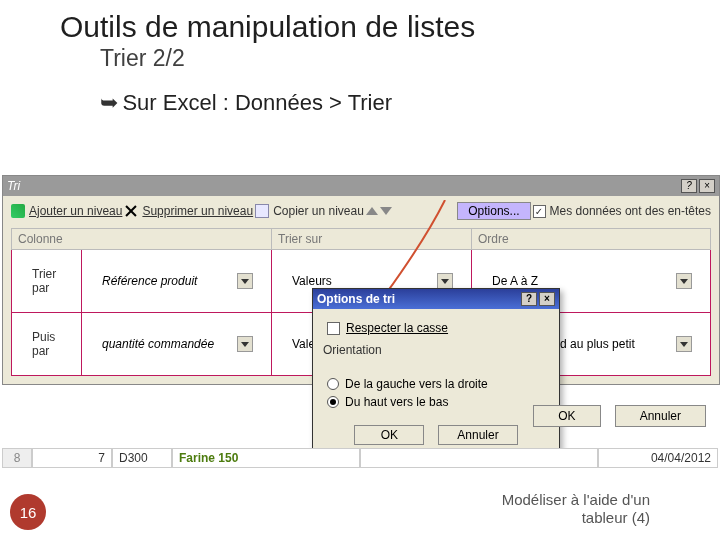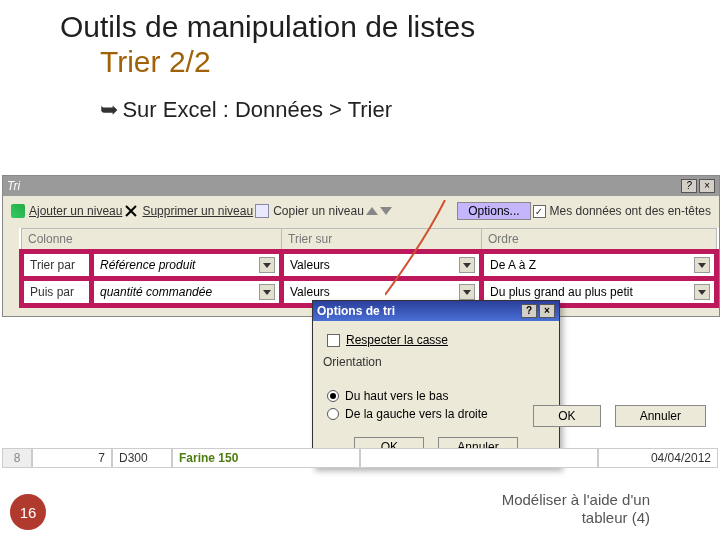--- a/index.html
+++ b/index.html
@@ -7,21 +7,21 @@
     margin: 0;
     width: 720px;
     height: 540px;
     background: #fff;
     font-family: Arial, sans-serif;
     position: relative;
     overflow: hidden;
   }
   .title-block { padding: 10px 0 0 60px; }
   .title-main { font-size: 30px; color: #1f1f1f; line-height: 1.15; }
-  .title-sub { font-size: 30px; color: #a16207; padding-left: 40px; }
+  .title-sub { font-size: 23px; color: #404040; padding-left: 40px; }
   .bullet-line { margin: 18px 0 0 100px; font-size: 22px; color: #222; }
   .bullet-line::before { content: "\27A5"; margin-right: 4px; color: #333; }
   .dialog {
     position: absolute;
     left: 2px; right: 0; top: 175px;
     background: #ece9d8;
     border: 1px solid #888;
   }
   .titlebar {
     background: linear-gradient(#8c8c8c,#6f6f6f);
@@ -64,48 +64,48 @@
   }
   .tb-icon.arrow-up { border-bottom:8px solid #888; }
   .tb-icon.arrow-down { border-top:8px solid #888; }
   .opt-btn {
     background:#c4b5fd; border:1px solid #888; padding:1px 10px; font-size:12px;
   }
   .checkbox-row { display:flex; align-items:center; gap:4px; font-size:12px; }
   .chk { width:13px; height:13px; border:1px solid #666; background:#fff; font-size:10px; line-height:11px; text-align:center; }
   .grid {
     width: calc(100% - 16px);
-    margin: 2px 8px 8px 16px;
+    margin: 2px 8px 8px 8px;
     border-collapse: collapse;
     font-size: 12px;
     background:#fff;
   }
   .grid th {
     background:#ece9d8; color:#777; font-weight:normal;
     border:1px solid #bbb; text-align:left; padding:3px 6px;
   }
-  .grid td { border:5px solid #be185d; padding:0; }
+  .grid td { border:1px solid #be185d; padding:14px; }
   .cell-label { padding:3px 6px; color:#333; }
   .combo {
     display:flex; align-items:center; justify-content:space-between;
     padding:2px 4px 2px 6px; height:22px;
   }
   .combo-arrow {
     width:16px; height:16px; background:#e3e0d0; border:1px solid #999;
     display:flex; align-items:center; justify-content:center;
   }
   .combo-arrow::after { content:""; width:0;height:0;border-left:4px solid transparent;border-right:4px solid transparent;border-top:5px solid #333; }
   .col-col { width:70px; }
   .col-field { width:190px;font-style:italic; }
   .col-sort { width:200px; }
   .col-order { width:auto; }
 
   .sub-dialog {
     position:absolute;
-    left:312px; top:300px;
+    left:312px; top:288px;
     width:248px;
     background:#ece9d8;
     border:1px solid #333;
     box-shadow: 3px 3px 6px rgba(0,0,0,0.3);
     font-size:12px;
   }
   .sub-titlebar {
     height:20px;
     background: linear-gradient(#2b3f9a,#4a6fd6);
     color:#fff; font-weight:bold;
@@ -266,26 +266,26 @@
       <div class="win-btn">×</div>
     </div>
   </div>
   <div class="sub-body">
     <div class="check-row">
       <div class="chk"></div>
       <span class="u">Respecter la casse</span>
     </div>
     <div class="fieldset-label">Orientation</div>
     <div class="radio-row">
+      <div class="radio"></div>
+      <span>De la gauche vers la droite</span>
+    </div>
+    <div class="radio-row">
       <div class="radio checked"></div>
       <span>Du haut vers le bas</span>
-    </div>
-    <div class="radio-row">
-      <div class="radio"></div>
-      <span>De la gauche vers la droite</span>
     </div>
   </div>
   <div class="btn-row">
     <div class="dlg-btn">OK</div>
     <div class="dlg-btn">Annuler</div>
   </div>
 </div>
 
 <div class="main-btns">
   <div class="main-btn">OK</div>

